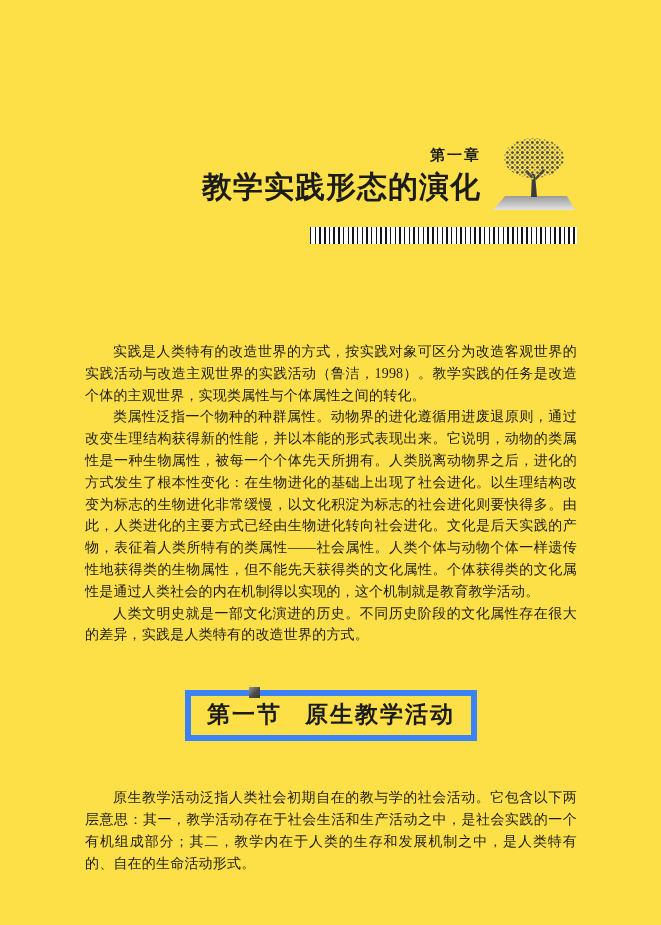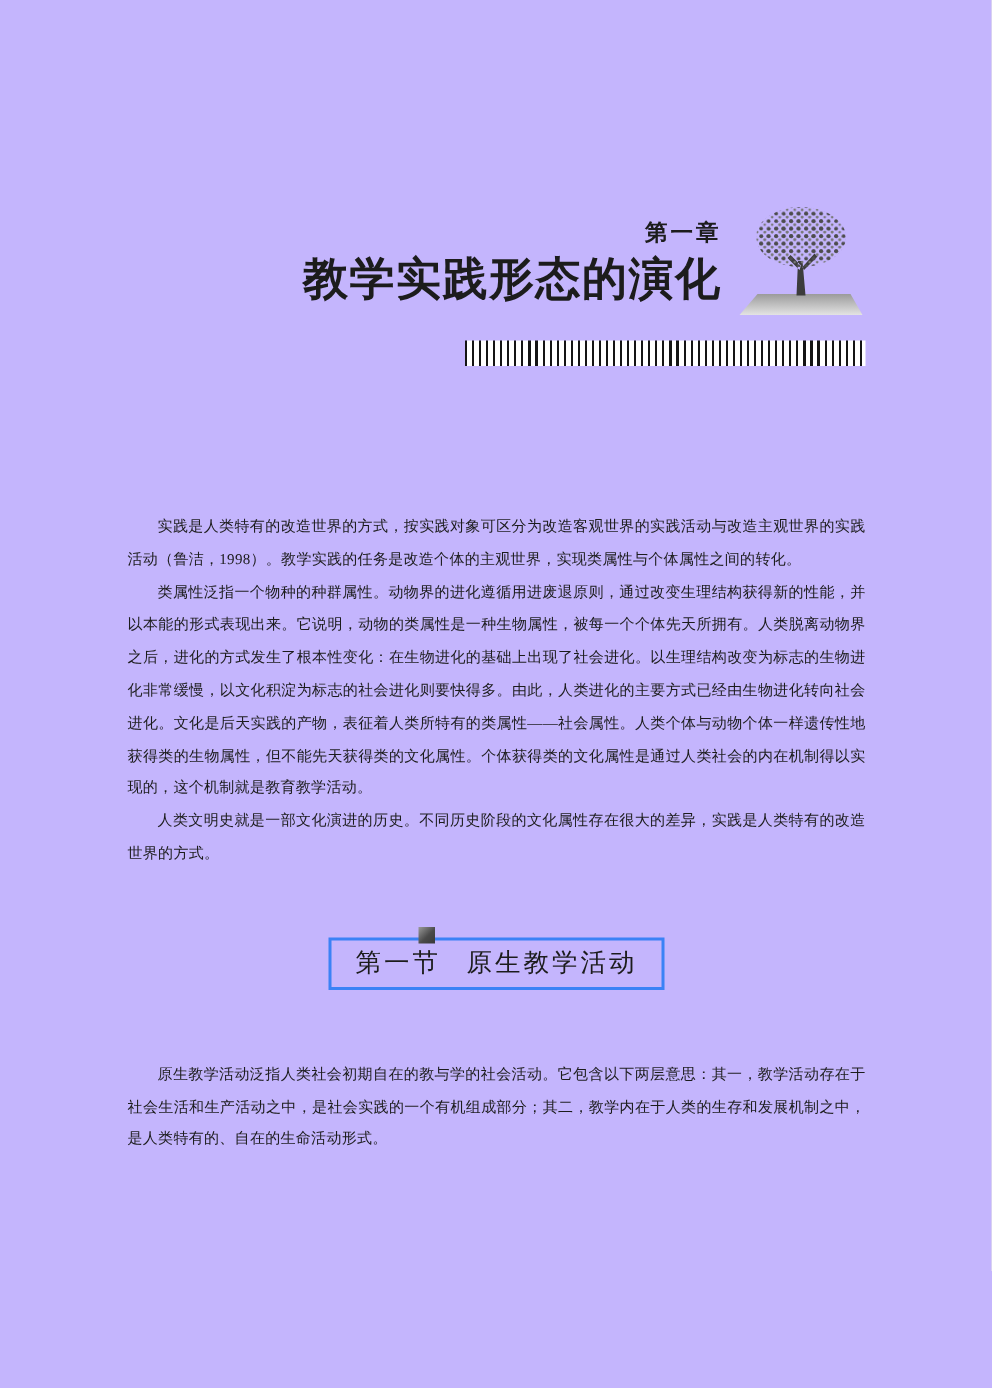--- a/index.html
+++ b/index.html
@@ -2,21 +2,21 @@
 <html><head>
 <meta charset="utf-8">
 <style>
   * { box-sizing: border-box; }
   html, body { margin: 0; padding: 0; background: #e8e8e8; }
   .page {
     position: relative;
     width: 661px;
     height: 925px;
     margin: 0 auto;
-    background: #c4b5fd;
+    background: #fde047;
     font-family: "Liberation Serif", "DejaVu Serif", serif;
     color: #1c1c1c;
     overflow: hidden;
   }
   .content {
     padding: 136px 84px 0 85px;
   }
   
   .chapter-header {
     display: flex;
@@ -56,36 +56,36 @@
       #141414 0px, #141414 1.4px,
       #ffffff 1.4px, #ffffff 4.7px
     );
   }
   
   .body-block {
     margin-top: 97px;
   }
   p.para {
     margin: 0;
-    font-size: 10px;
+    font-size: 14px;
     line-height: 21.8px;
     text-align: justify;
     text-indent: 2em;
     letter-spacing: 0.2px;
   }
   
   .section-box {
     position: relative;
     display: table;
     margin: 44px auto 0 auto;
-    border: 2px solid #3b82f6;
+    border: 6px solid #3b82f6;
     padding: 3px 16px 5px 16px;
     font-family: "Liberation Sans", "DejaVu Sans", sans-serif;
-    font-size: 17px;
-    font-weight: normal;
+    font-size: 23px;
+    font-weight: bold;
     letter-spacing: 2px;
     white-space: nowrap;
   }
   .section-box .deco-square {
     position: absolute;
     top: -9px;
     left: 58px;
     width: 11px;
     height: 11px;
     background: linear-gradient(135deg, #9a9a9a 0%, #4a4a4a 55%, #383838 100%);

